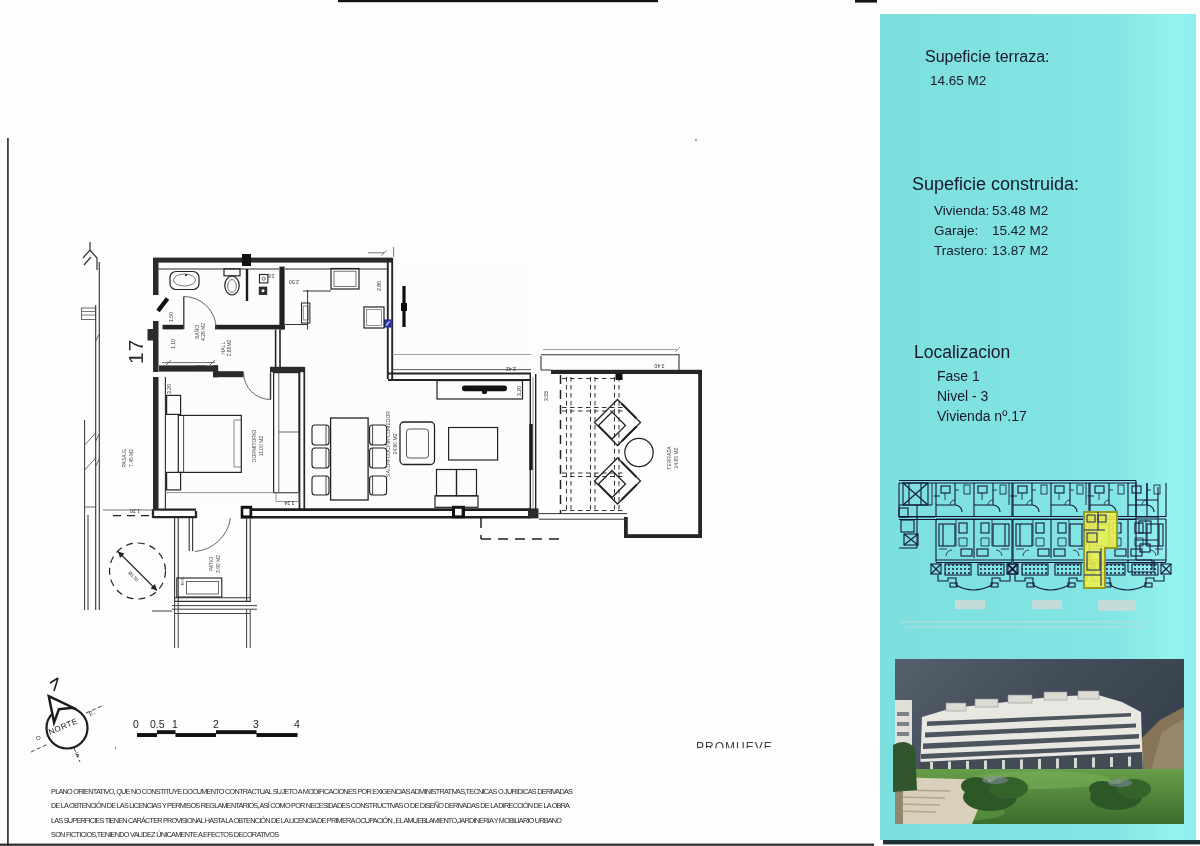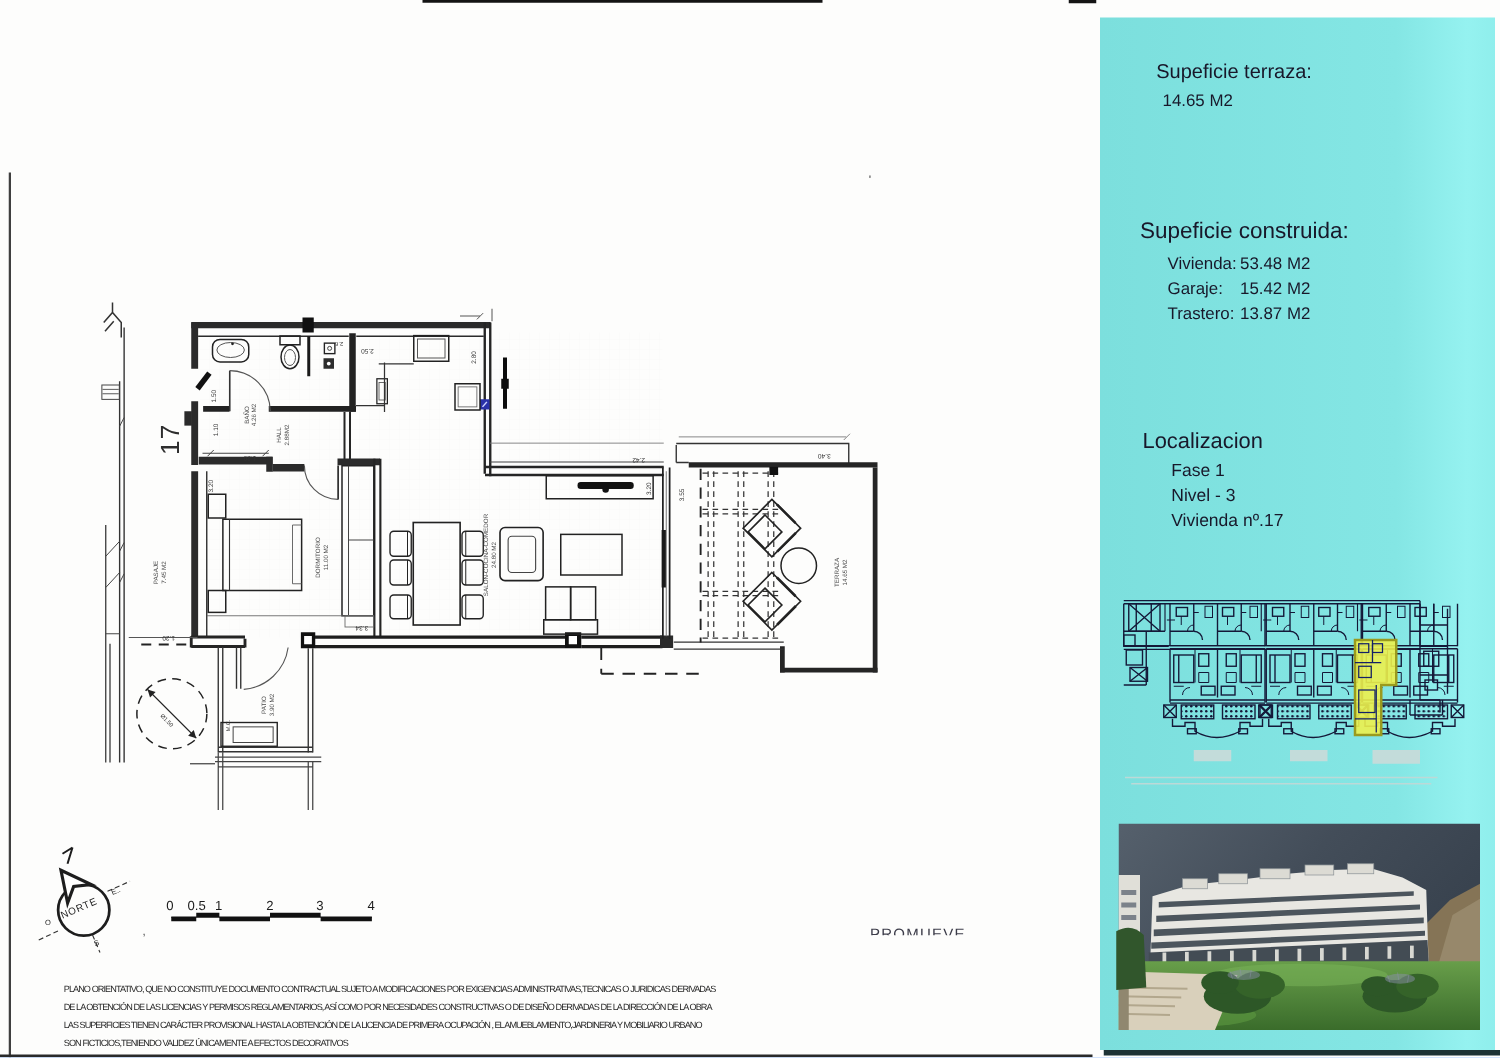--- a/index.html
+++ b/index.html
@@ -1,15 +1,15 @@
 <!DOCTYPE html>
 <html><head><meta charset="utf-8">
 <style>
 html,body{margin:0;padding:0;background:#fff}
-#page{position:relative;width:1200px;height:846px;background:#3b82f6;overflow:hidden;font-family:"Liberation Sans",sans-serif}
+#page{position:relative;width:1200px;height:846px;background:#8b5cf6;overflow:hidden;font-family:"Liberation Sans",sans-serif}
 </style></head><body>
 <div id="page">
 <svg width="1200" height="846" viewBox="0 0 1200 846">
 <defs>
 <linearGradient id="sky" x1="0" y1="0" x2="1" y2="0.35">
 <stop offset="0" stop-color="#55606c"></stop>
           <stop offset="0.55" stop-color="#434d59"></stop>
           <stop offset="1" stop-color="#39434f"></stop>
 </linearGradient>
 <linearGradient id="grass" x1="0" y1="0" x2="0" y2="1">

